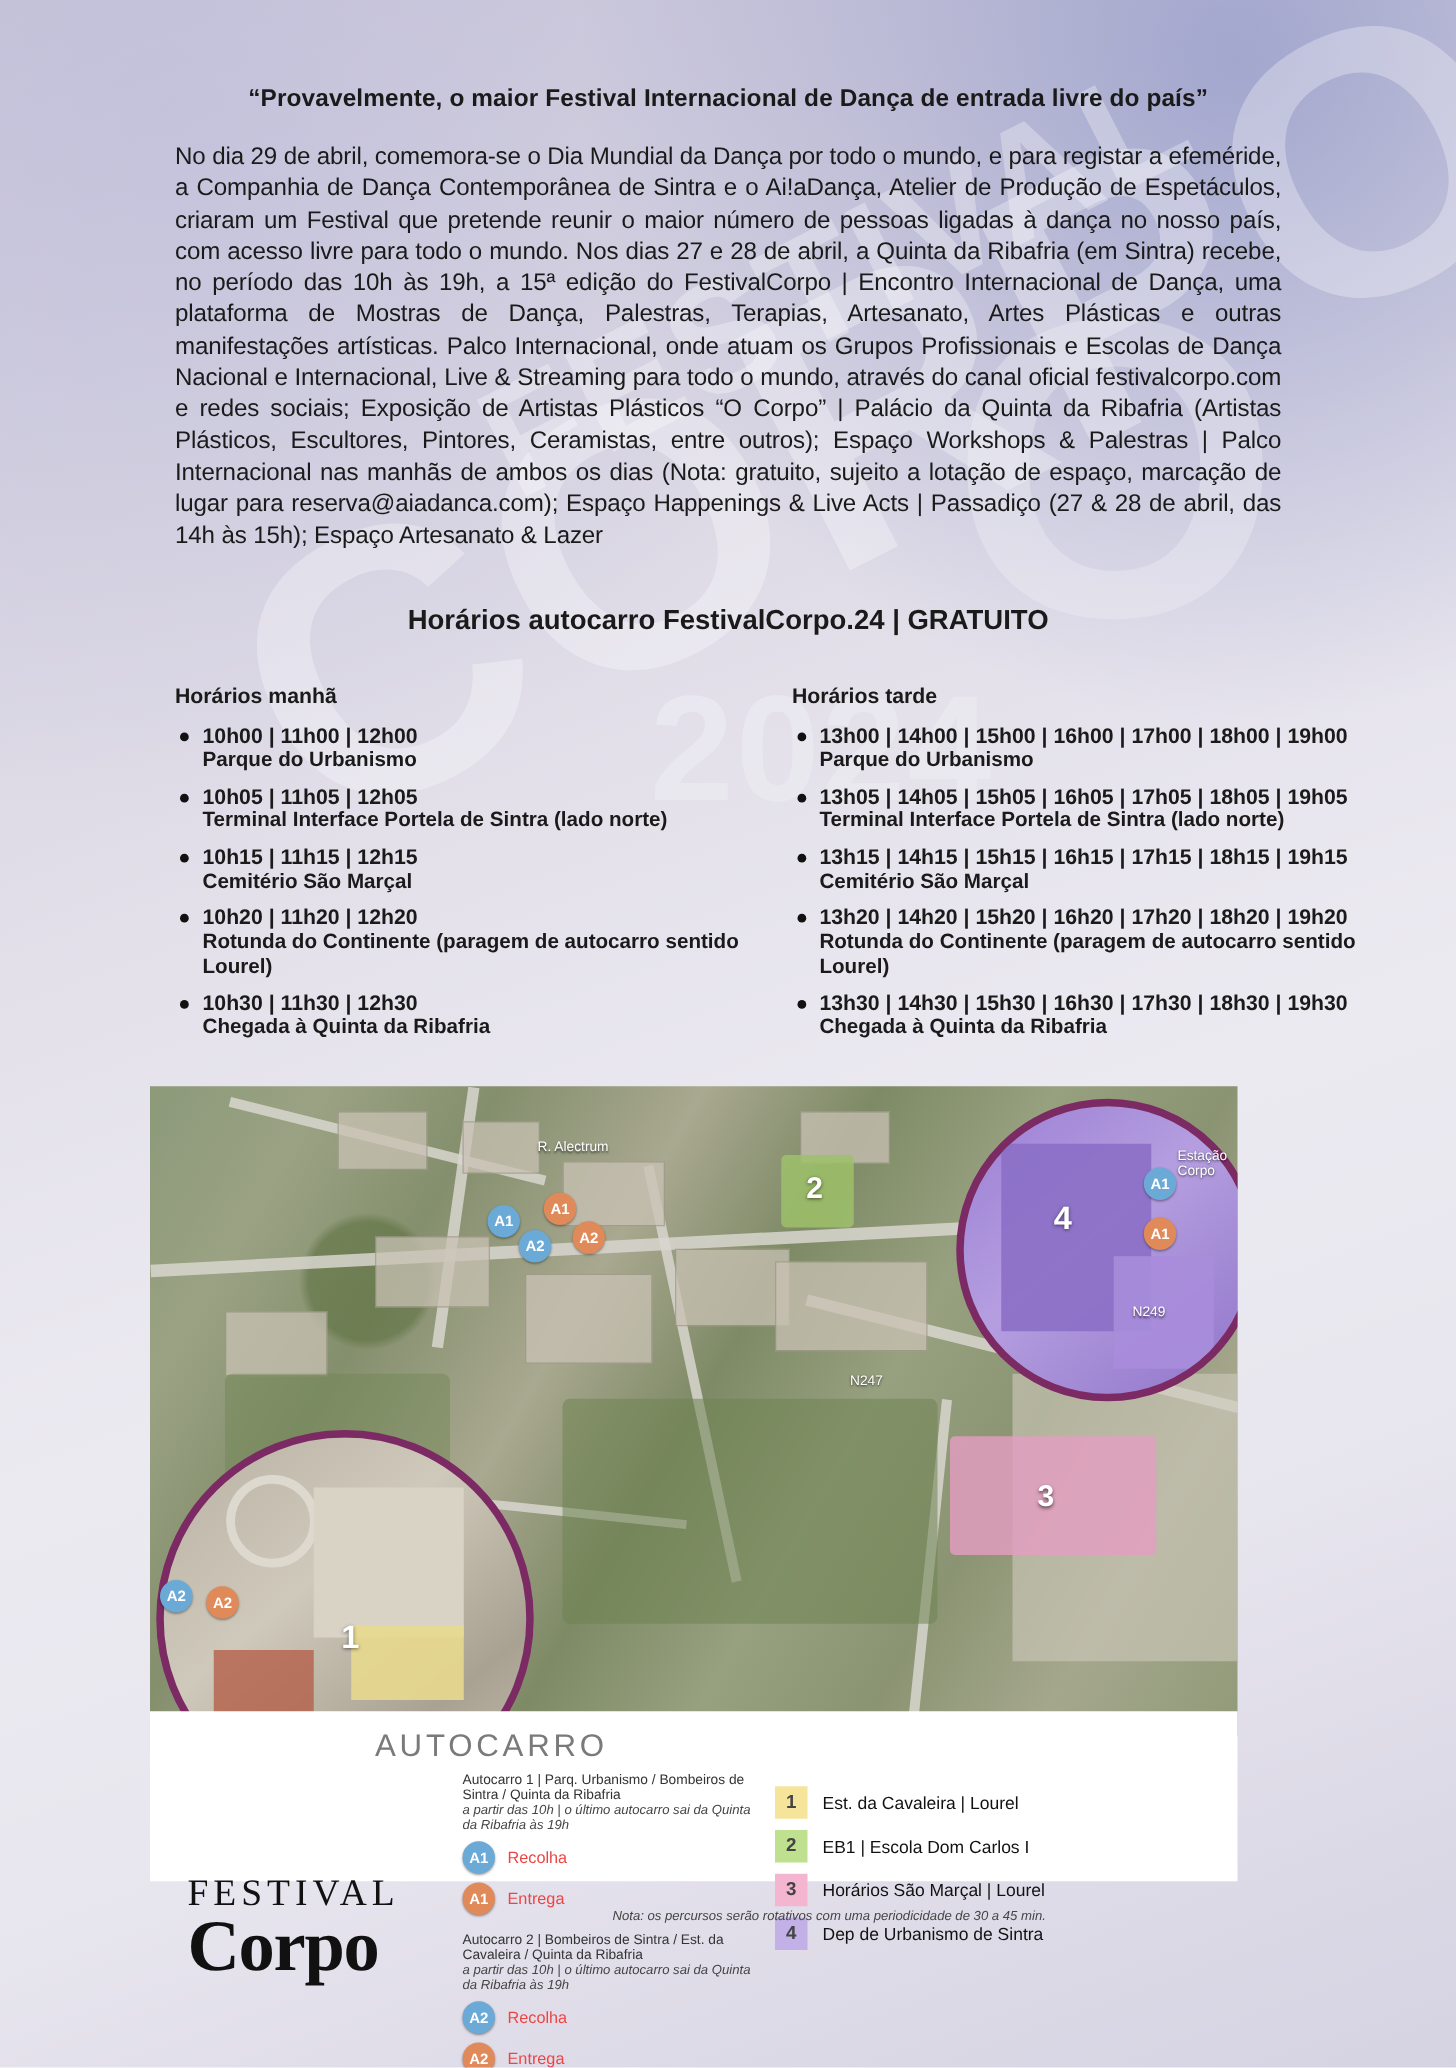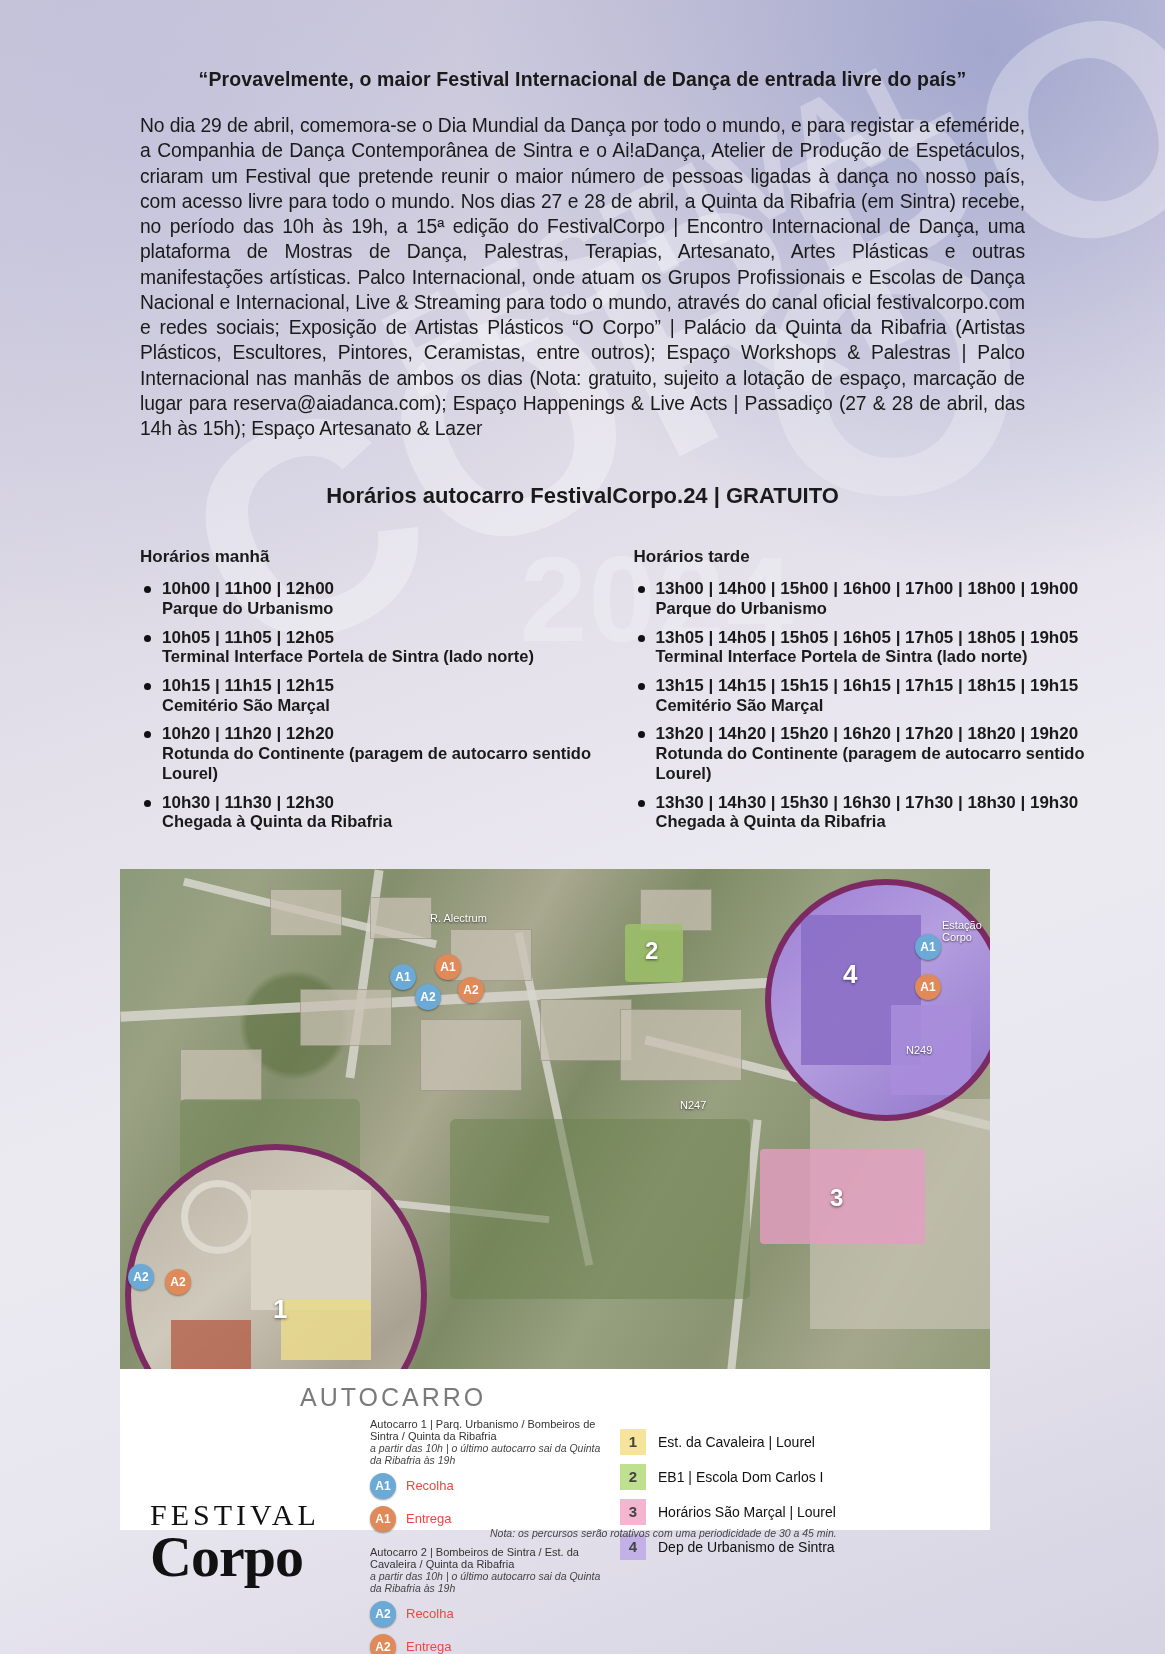--- a/index.html
+++ b/index.html
@@ -77,21 +77,21 @@
     font-size:12px;font-weight:700;color:#fff;box-shadow:0 1px 2px rgba(0,0,0,.4);
   }
   .badge.a1b{background:#6ba9d6;}
   .badge.a1o{background:#e08a5a;}
   .badge.a2b{background:#6ba9d6;}
   .badge.a2o{background:#e08a5a;}
   .roadlbl{position:absolute;color:#fff;font-size:11px;text-shadow:0 1px 2px rgba(0,0,0,.7);}
 
   
   .legend{
-    position:absolute;left:120px;top:500px;width:870px;height:161px;
+    position:absolute;left:120px;top:500px;width:870px;height:136px;
     background:#fff;
   }
   .legend-head{display:flex;padding:14px 0 0 0;}
   .lh{font-size:25px;letter-spacing:3px;color:#7a7a7a;font-weight:400;}
   .lh1{margin-left:180px;}
   .lh2{margin-left:188px;}
   .leg-cols{display:flex;}
   .leg-left{width:490px;padding:6px 0 0 250px;box-sizing:border-box;}
   .leg-right{flex:1;padding:8px 0 0 10px;}
   .leg-line{font-size:11px;color:#333;}

